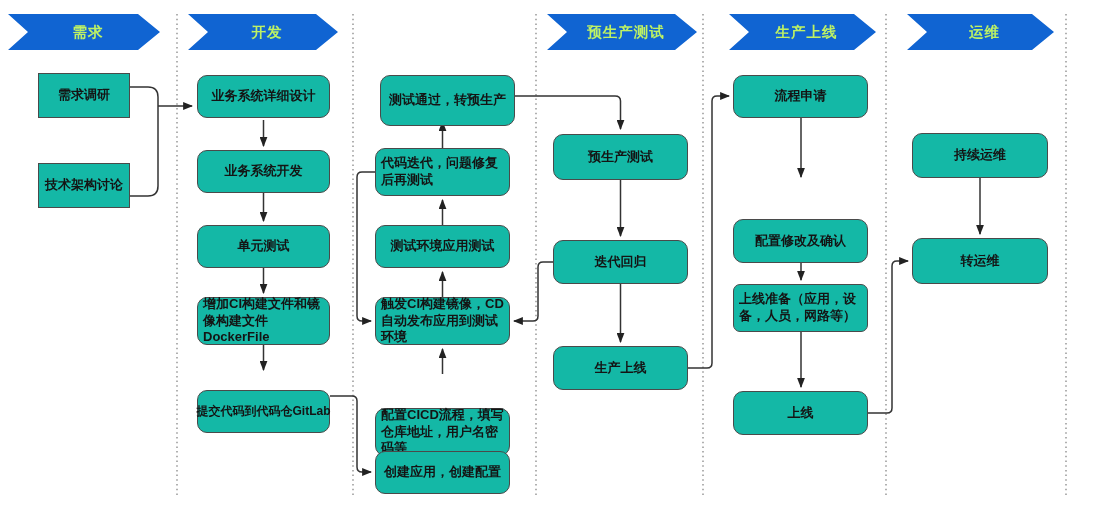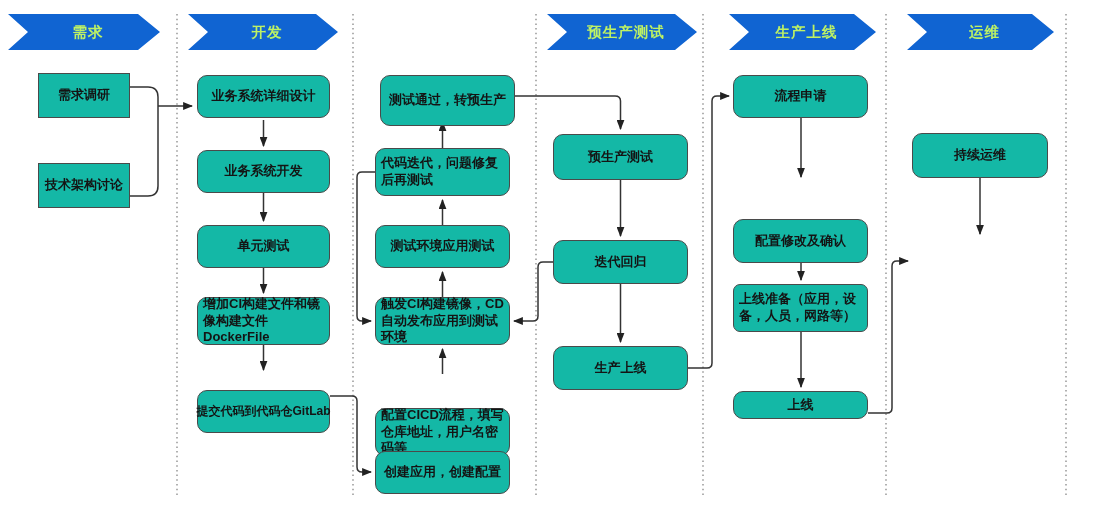--- a/index.html
+++ b/index.html
@@ -132,17 +132,18 @@
   <div class="node" style="left:375px; top:374px; width:135px; height:48px;margin-top:34px;">配置CICD流程，填写仓库地址，用户名密码等</div>
   <div class="node" style="left:375px; top:451px; width:135px; height:43px;">创建应用，创建配置</div>
 
   <div class="node" style="left:553px; top:134px; width:135px; height:46px;">预生产测试</div>
   <div class="node" style="left:553px; top:240px; width:135px; height:44px;">迭代回归</div>
   <div class="node" style="left:553px; top:346px; width:135px; height:44px;">生产上线</div>
 
   <div class="node" style="left:733px; top:75px; width:135px; height:43px;">流程申请</div>
   <div class="node" style="left:733px; top:180px; width:135px; height:44px;margin-top:39px;">配置修改及确认</div>
   <div class="node" style="left:733px; top:284px; width:135px; height:48px;border-radius:7px;">上线准备（应用，设备，人员，网路等）</div>
-  <div class="node" style="left:733px; top:391px; width:135px; height:28px;">上线</div>
+  <div class="node" style="left:733px; top:391px; width:135px; height:44px;">上线</div>
 
   <div class="node" style="left:912px; top:133px; width:136px; height:45px;">持续运维</div>
+  <div class="node" style="left:912px; top:238px; width:136px; height:46px;">转运维</div>
 
 </div>
 
 </body></html>

